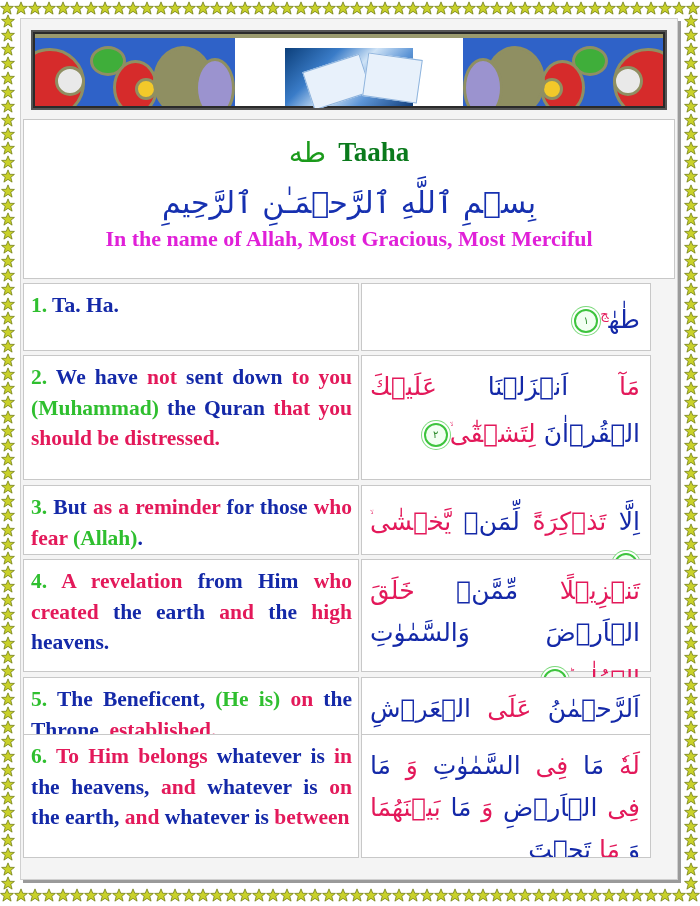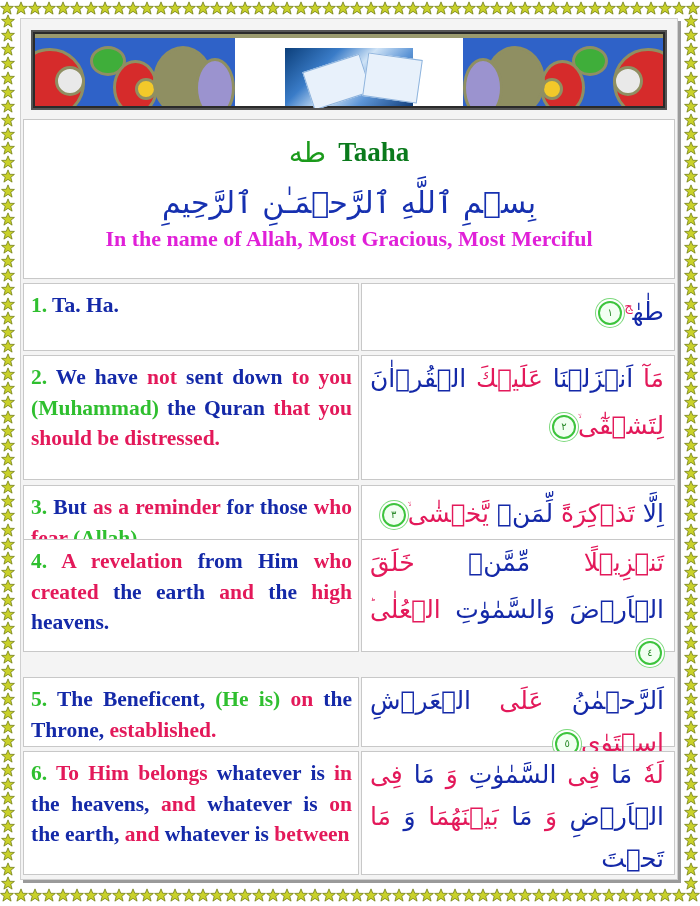--- a/index.html
+++ b/index.html
@@ -67,21 +67,21 @@
   .cell {
     background: #ffffff; border: 1px solid #c8c8c8;
     height: 100%;
   }
   .cell.en {
     width: 336px; padding: 6px 6px 14px 7px;
     font-size: 21.5px; font-weight: bold; line-height: 30.5px;
     text-align: justify; text-align-last: left;
   }
   .cell.ar {
-    width: 314px; margin-left: 2px; padding: 2px 10px 0 8px;
+    width: 290px; margin-left: 2px; padding: 10px 10px 0 8px;
     font-family: "DejaVu Sans", sans-serif; font-size: 25px; line-height: 42px;
     direction: rtl; text-align: justify; text-align-last: right;
   }
   .c-num { color: #2fbf2f; }
   .c-blue { color: #1429a8; }
   .c-red { color: #e3195a; }
   .c-green { color: #2fbf2f; }
 
   .ayah-mark {
     display: inline-flex; align-items: center; justify-content: center;
@@ -824,25 +824,25 @@
     <div class="cell ar"><span class="c-blue">طٰهٰ</span><span class="waqf">ج</span><span class="ayah-mark">١</span></div>
   </div>
   <div class="verse-row" style="top:336px;height:125px;border-radius:6px;">
     <div class="cell en"><span class="c-num">2.</span><span class="c-blue"> We have </span><span class="c-red">not</span><span class="c-blue"> sent down </span><span class="c-red">to you </span><span class="c-green">(Muhammad)</span><span class="c-blue"> the Quran </span><span class="c-red">that you should be distressed.</span></div>
     <div class="cell ar"><span class="c-red">مَآ </span><span class="c-blue">اَنۡزَلۡنَا </span><span class="c-red">عَلَيۡكَ </span><span class="c-blue">الۡقُرۡاٰنَ </span><span class="c-red">لِتَشۡقٰٓى</span><span class="waqf">ۙ</span><span class="ayah-mark">٢</span></div>
   </div>
   <div class="verse-row" style="top:466px;height:70px;">
     <div class="cell en"><span class="c-num">3.</span><span class="c-blue">  But </span><span class="c-red">as a reminder </span><span class="c-blue">for those </span><span class="c-red">who fear </span><span class="c-green">(Allah)</span><span class="c-blue">.</span></div>
     <div class="cell ar"><span class="c-blue">اِلَّا </span><span class="c-red">تَذۡكِرَةً </span><span class="c-blue">لِّمَنۡ </span><span class="c-red">يَّخۡشٰى</span><span class="waqf">ۙ</span><span class="ayah-mark">٣</span></div>
   </div>
-  <div class="verse-row" style="top:520px;height:113px;">
+  <div class="verse-row" style="top:540px;height:113px;">
     <div class="cell en"><span class="c-num">4.</span><span class="c-red"> A revelation </span><span class="c-blue">from Him </span><span class="c-red">who  created </span><span class="c-blue">the earth </span><span class="c-red">and </span><span class="c-blue">the </span><span class="c-red">high </span><span class="c-blue">heavens.</span></div>
     <div class="cell ar"><span class="c-red">تَنۡزِيۡلًا </span><span class="c-blue">مِّمَّنۡ </span><span class="c-red">خَلَقَ </span><span class="c-blue">الۡاَرۡضَ </span><span class="c-blue">وَالسَّمٰوٰتِ </span><span class="c-red">الۡعُلٰى</span><span class="waqf">ؕ</span><span class="ayah-mark">٤</span></div>
   </div>
   <div class="verse-row" style="top:658px;height:70px;">
     <div class="cell en"><span class="c-num">5.</span><span class="c-blue">  The Beneficent, </span><span class="c-green">(He is)</span><span class="c-red"> on </span><span class="c-blue">the Throne, </span><span class="c-red">established.</span></div>
     <div class="cell ar"><span class="c-blue">اَلرَّحۡمٰنُ </span><span class="c-red">عَلَى </span><span class="c-blue">الۡعَرۡشِ </span><span class="c-red">اسۡتَوٰى</span><span class="ayah-mark">٥</span></div>
   </div>
-  <div class="verse-row" style="top:732px;height:124px;overflow:hidden;">
+  <div class="verse-row" style="top:715px;height:124px;overflow:hidden;">
     <div class="cell en" style="overflow:hidden;"><span class="c-num">6.</span><span class="c-red"> To Him belongs </span><span class="c-blue">whatever is  </span><span class="c-red">in </span><span class="c-blue">the heavens,  </span><span class="c-red">and </span><span class="c-blue">whatever is </span><span class="c-red">on </span><span class="c-blue">the earth, </span><span class="c-red">and </span><span class="c-blue"> whatever is </span><span class="c-red">between</span></div>
     <div class="cell ar" style="overflow:hidden;"><span class="c-red">لَهٗ </span><span class="c-blue">مَا </span><span class="c-red">فِى </span><span class="c-blue">السَّمٰوٰتِ </span><span class="c-red">وَ </span><span class="c-blue">مَا </span><span class="c-red">فِى </span><span class="c-blue">الۡاَرۡضِ </span><span class="c-red">وَ </span><span class="c-blue">مَا </span><span class="c-red">بَيۡنَهُمَا </span><span class="c-blue">وَ </span><span class="c-red">مَا </span><span class="c-blue">تَحۡتَ</span></div>
   </div>
 </div>
 
 </body></html>

